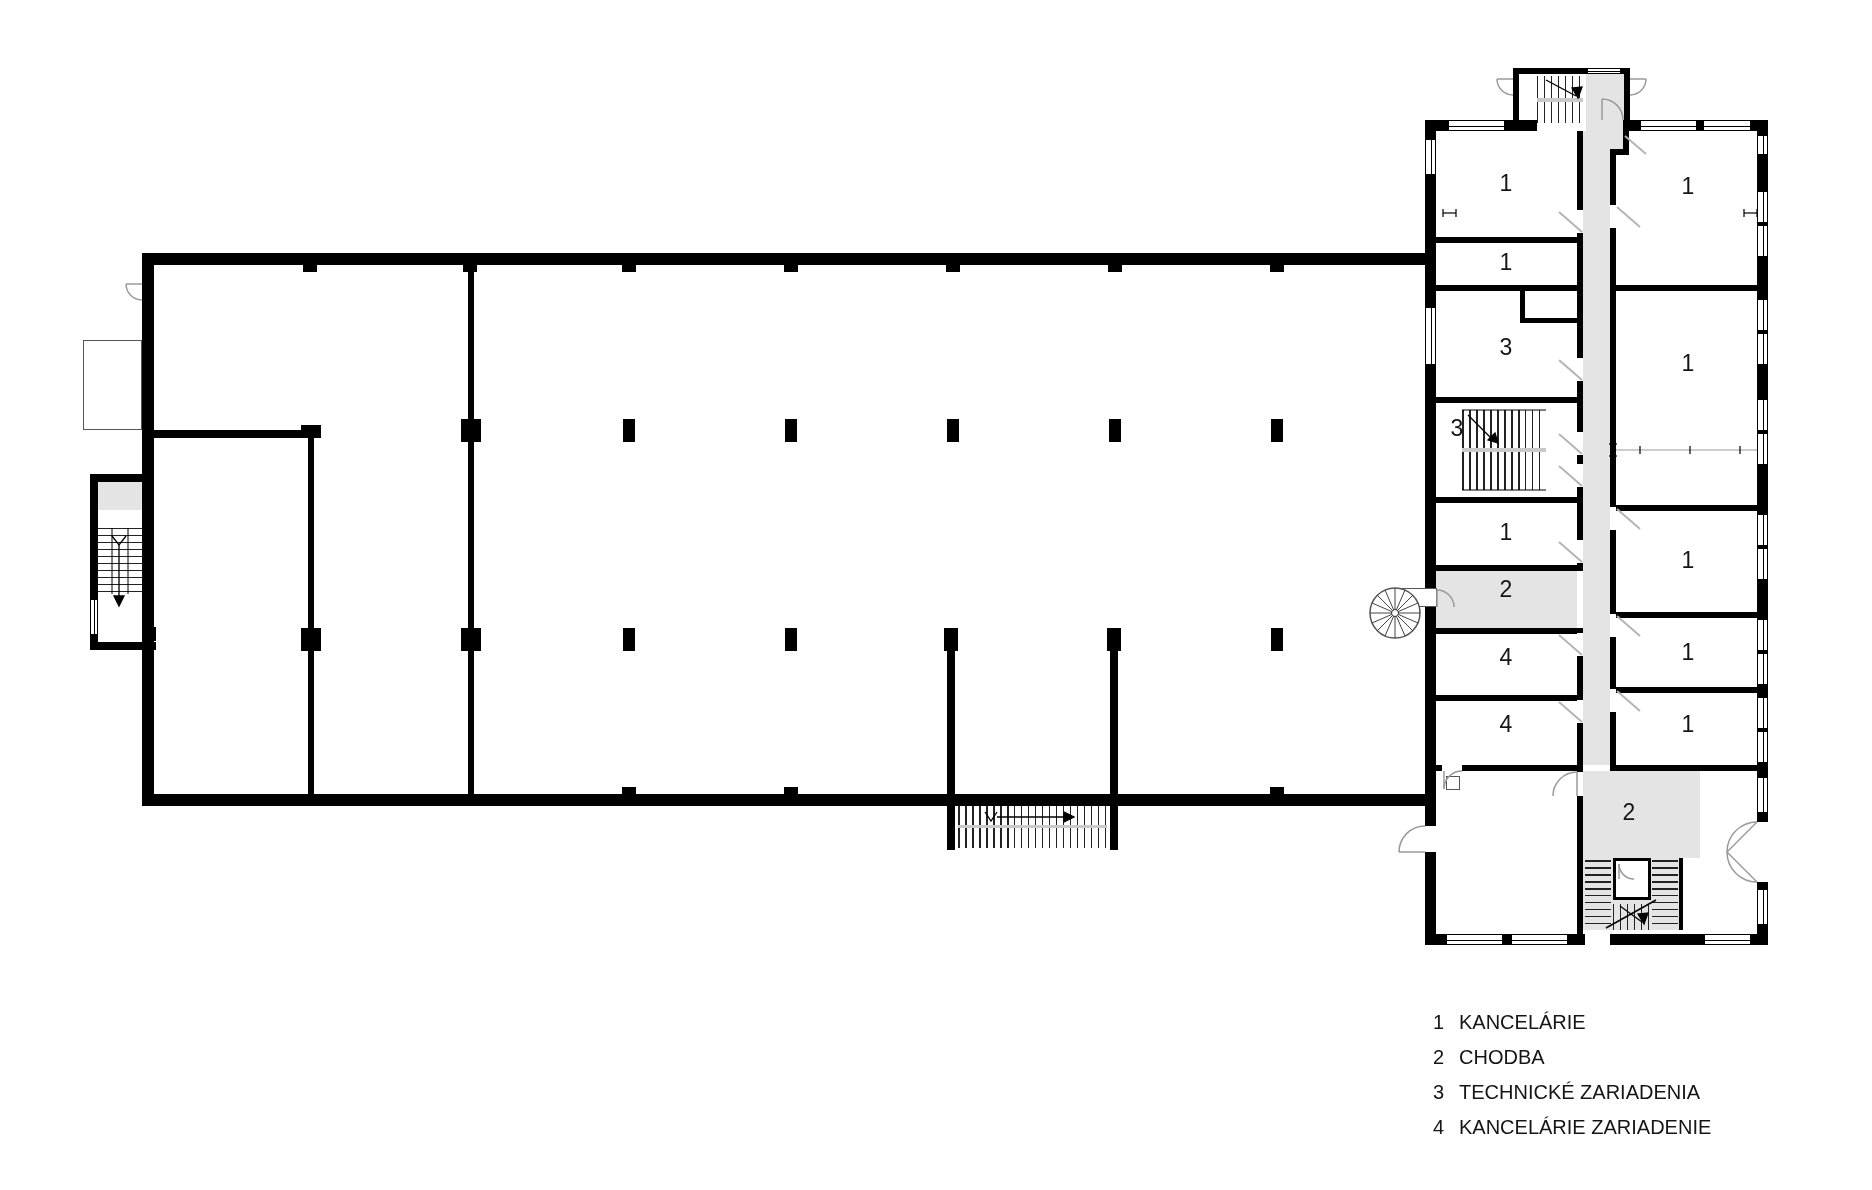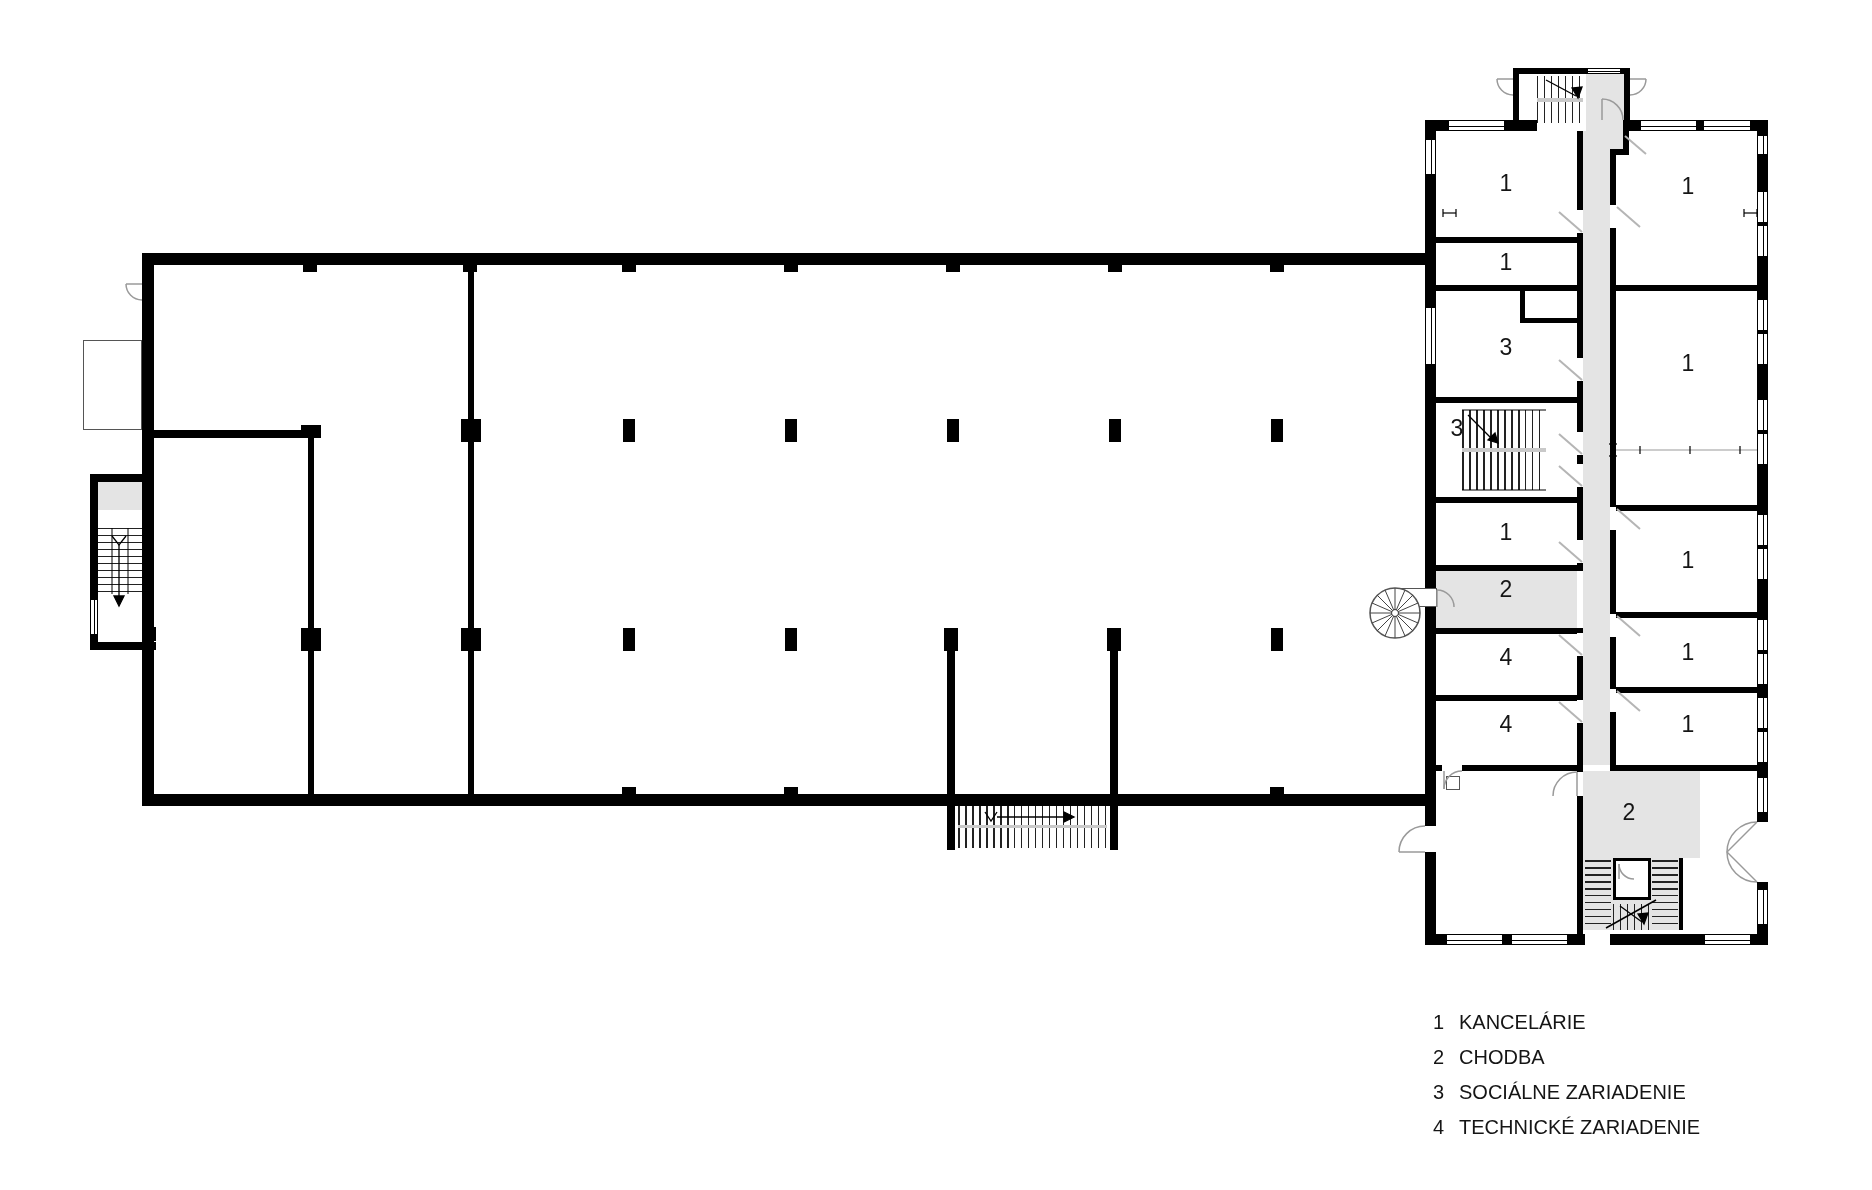--- a/index.html
+++ b/index.html
@@ -323,20 +323,20 @@
       <div class="legrow">
         <span class="legnum">1</span>
         <span>KANCELÁRIE</span>
       </div>
       <div class="legrow">
         <span class="legnum">2</span>
         <span>CHODBA</span>
       </div>
       <div class="legrow">
         <span class="legnum">3</span>
-        <span>SOCIÁLNE ZARIADENIE</span>
+        <span>TECHNICKÉ ZARIADENIA</span>
       </div>
       <div class="legrow">
         <span class="legnum">4</span>
-        <span>TECHNICKÉ ZARIADENIE</span>
+        <span>KANCELÁRIE ZARIADENIE</span>
       </div>
     </div>
 </div>
 
 </body></html>

